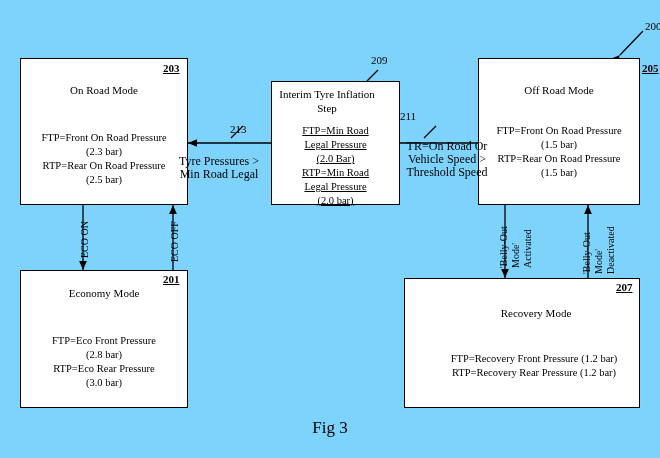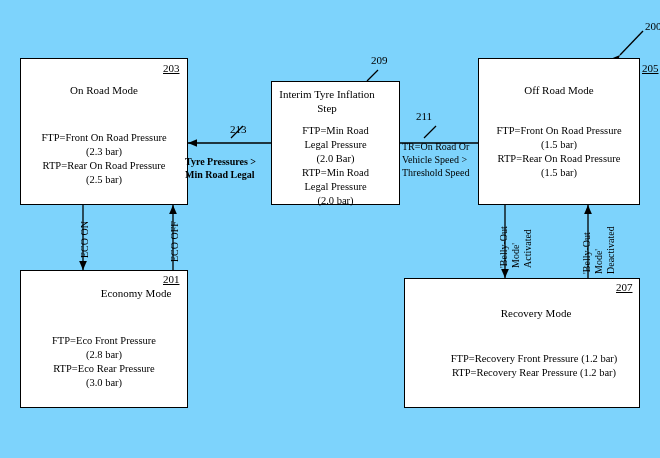--- a/index.html
+++ b/index.html
@@ -34,29 +34,31 @@
     left: 0;
     right: 0;
     text-align: center;
     font-size: 10.5px;
     line-height: 14px;
   }
   .refnum {
     position: absolute;
     font-size: 11px;
     text-decoration: underline;
+    font-weight: bold;
   }
   .refnum-plain {
     position: absolute;
     font-size: 11px;
   }
   .lbl {
     position: absolute;
-    font-size: 10px;
+    font-size: 12px;
     line-height: 13px;
+    text-align: center;
   }
   .lbl-rot {
     position: absolute;
     font-size: 10px;
     line-height: 12px;
     transform-origin: 0 0;
     white-space: nowrap;
   }
   .fig {
     position: absolute;
@@ -118,64 +120,64 @@
   <div class="box" style="left:271px; top:81px; width:129px; height:124px;"></div>
   <div class="refnum-plain" style="left:371px; top:54px;">209</div>
   <svg class="lines">
     <line x1="378" y1="70" x2="367" y2="81" stroke="#000" stroke-width="1.2"></line>
   </svg>
   <div class="box-title" style="left:271px; width:112px; top:87px; font-size:11px; text-align:center; line-height:14px;">
     <div style="padding:0;">
       <span>Interim Tyre Inflation Step</span>
     </div>
   </div>
-  <div class="box-body" style="left:271px; width:129px; top:124px;">
+  <div class="box-body" style="left:271px; width:129px; top:124px;text-decoration:underline;">
     <div>FTP=Min Road</div>
     <div>Legal Pressure</div>
     <div>(2.0 Bar)</div>
     <div>RTP=Min Road</div>
     <div>Legal Pressure</div>
     <div>(2.0 bar)</div>
   </div>
 
   <div class="box" style="left:478px; top:58px; width:162px; height:147px;"></div>
   <div class="refnum" style="left:642px; top:62px;">205</div>
   <div class="box-title" style="left:478px; width:162px; top:84px;">Off Road Mode</div>
   <div class="box-body" style="left:478px; width:162px; top:124px;">
     <div>FTP=Front On Road Pressure</div>
     <div>(1.5 bar)</div>
     <div>RTP=Rear On Road Pressure</div>
     <div>(1.5 bar)</div>
   </div>
 
   <div class="box" style="left:20px; top:270px; width:168px; height:138px;"></div>
   <div class="refnum" style="left:163px; top:273px;">201</div>
-  <div class="box-title" style="left:20px; width:168px; top:287px;padding-left:32px;">Economy Mode</div>
+  <div class="box-title" style="left:20px; width:168px; top:287px;">Economy Mode</div>
   <div class="box-body" style="left:20px; width:168px; top:334px;">
     <div>FTP=Eco Front Pressure</div>
     <div>(2.8 bar)</div>
     <div>RTP=Eco Rear Pressure</div>
     <div>(3.0 bar)</div>
   </div>
 
   <div class="box" style="left:404px; top:278px; width:236px; height:130px;"></div>
   <div class="refnum" style="left:616px; top:281px;">207</div>
   <div class="box-title" style="left:404px; width:264px; top:307px;">Recovery Mode</div>
   <div class="box-body" style="left:404px; width:260px; top:352px;">
     <div>FTP=Recovery Front Pressure (1.2 bar)</div>
     <div>RTP=Recovery Rear Pressure (1.2 bar)</div>
   </div>
 
   <div class="refnum-plain" style="left:230px; top:123px;">213</div>
-  <div class="lbl" style="left:185px; top:155px; width:90px;font-weight:bold;">
+  <div class="lbl" style="left:174px; top:155px; width:90px;">
     <div>Tyre Pressures &gt;</div>
     <div>Min Road Legal</div>
   </div>
 
-  <div class="refnum-plain" style="left:416px; top:110px;">211</div>
+  <div class="refnum-plain" style="left:400px; top:110px;">211</div>
   <div class="lbl" style="left:402px; top:140px; width:90px;">
     <div>TR=On Road Or</div>
     <div>Vehicle Speed &gt;</div>
     <div>Threshold Speed</div>
   </div>
 
   <div class="lbl-rot" style="left:79px; top:258px; transform: rotate(-90deg);">ECO ON</div>
   <div class="lbl-rot" style="left:169px; top:262px; transform: rotate(-90deg);">ECO OFF</div>
 
   <div class="lbl-rot" style="left:498px; top:268px; transform: rotate(-90deg); text-align:left;">
@@ -183,14 +185,15 @@
     <div>Mode'</div>
     <div>Activated</div>
   </div>
 
   <div class="lbl-rot" style="left:581px; top:274px; transform: rotate(-90deg); text-align:left;">
     <div>'Belly-Out</div>
     <div>Mode'</div>
     <div>Deactivated</div>
   </div>
 
+  <div class="fig" style="left:0; width:660px; top:418px;">Fig 3</div>
 
 </div>
 
 </body></html>

